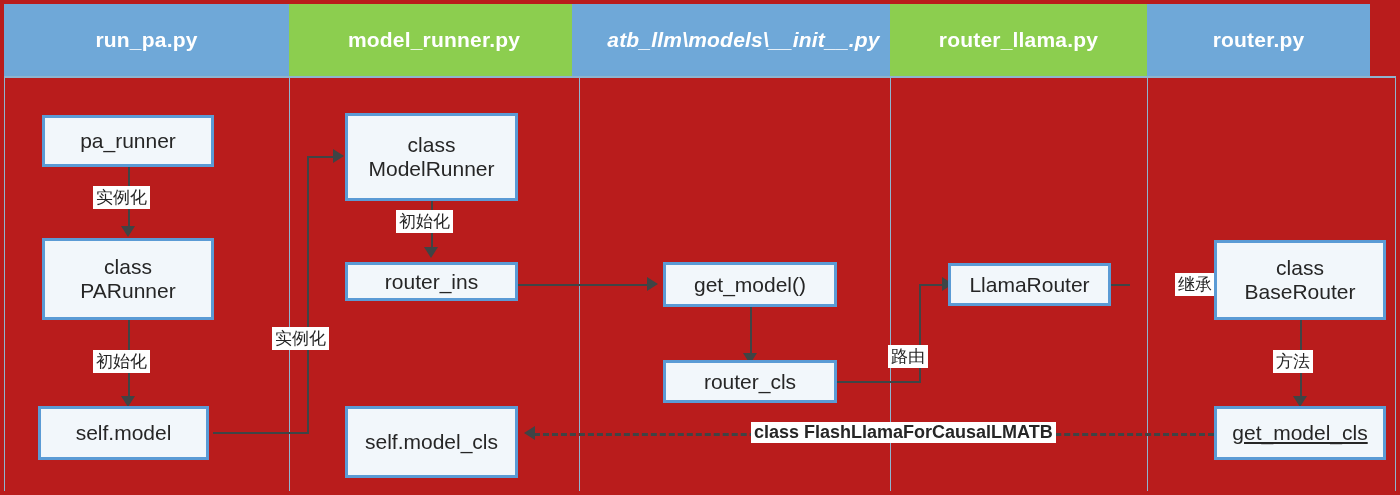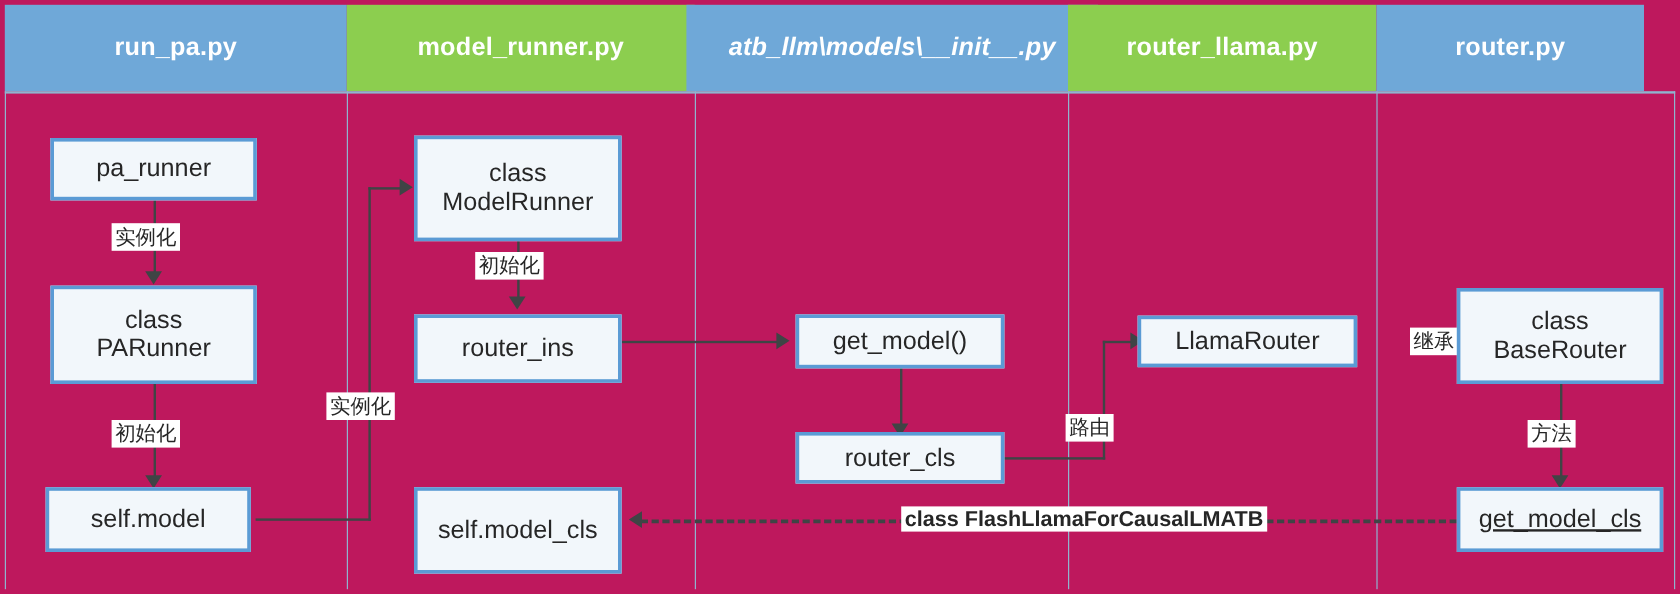--- a/index.html
+++ b/index.html
@@ -1,20 +1,20 @@
 <!DOCTYPE html>
 <html><head>
 <meta charset="utf-8">
 <style>
   html,body{margin:0;padding:0;background:#ffffff;}
   body{font-family:"Liberation Sans","DejaVu Sans",sans-serif;}
   #canvas{
     position:relative;
     width:1400px;height:495px;
-    background:#be185d;
+    background:#b91c1c;
     overflow:hidden;
   }
   
   .lane-header{
     position:absolute;top:4px;height:72px;
     display:flex;align-items:center;justify-content:center;
     color:#ffffff;font-weight:bold;font-size:21px;
     letter-spacing:.2px;white-space:nowrap;
   }
   .lane-body{
@@ -133,37 +133,37 @@
 
   <div class="node" style="left:38px;top:406px;width:171px;height:54px;">
     <span>self.model</span>
   </div>
 
   <div class="node" style="left:345px;top:113px;width:173px;height:88px;white-space:pre-line;">
     <span style="white-space:pre-line;">class
 ModelRunner</span>
   </div>
 
-  <div class="node" style="left:345px;top:262px;width:173px;height:57px;">
+  <div class="node" style="left:345px;top:262px;width:173px;height:39px;">
     <span>router_ins</span>
   </div>
 
   <div class="node" style="left:345px;top:406px;width:173px;height:72px;">
     <span>self.model_cls</span>
   </div>
 
   <div class="node" style="left:663px;top:262px;width:174px;height:45px;">
     <span>get_model()</span>
   </div>
 
   <div class="node" style="left:663px;top:360px;width:174px;height:43px;">
     <span>router_cls</span>
   </div>
 
-  <div class="node" style="left:948px;top:263px;width:183px;height:43px;">
+  <div class="node" style="left:948px;top:263px;width:163px;height:43px;">
     <span>LlamaRouter</span>
   </div>
 
   <div class="node" style="left:1214px;top:240px;width:172px;height:80px;white-space:pre-line;">
     <span style="white-space:pre-line;">class
 BaseRouter</span>
   </div>
 
   <div class="node" style="left:1214px;top:406px;width:172px;height:54px;text-decoration:underline;">
     <span>get_model_cls</span>

